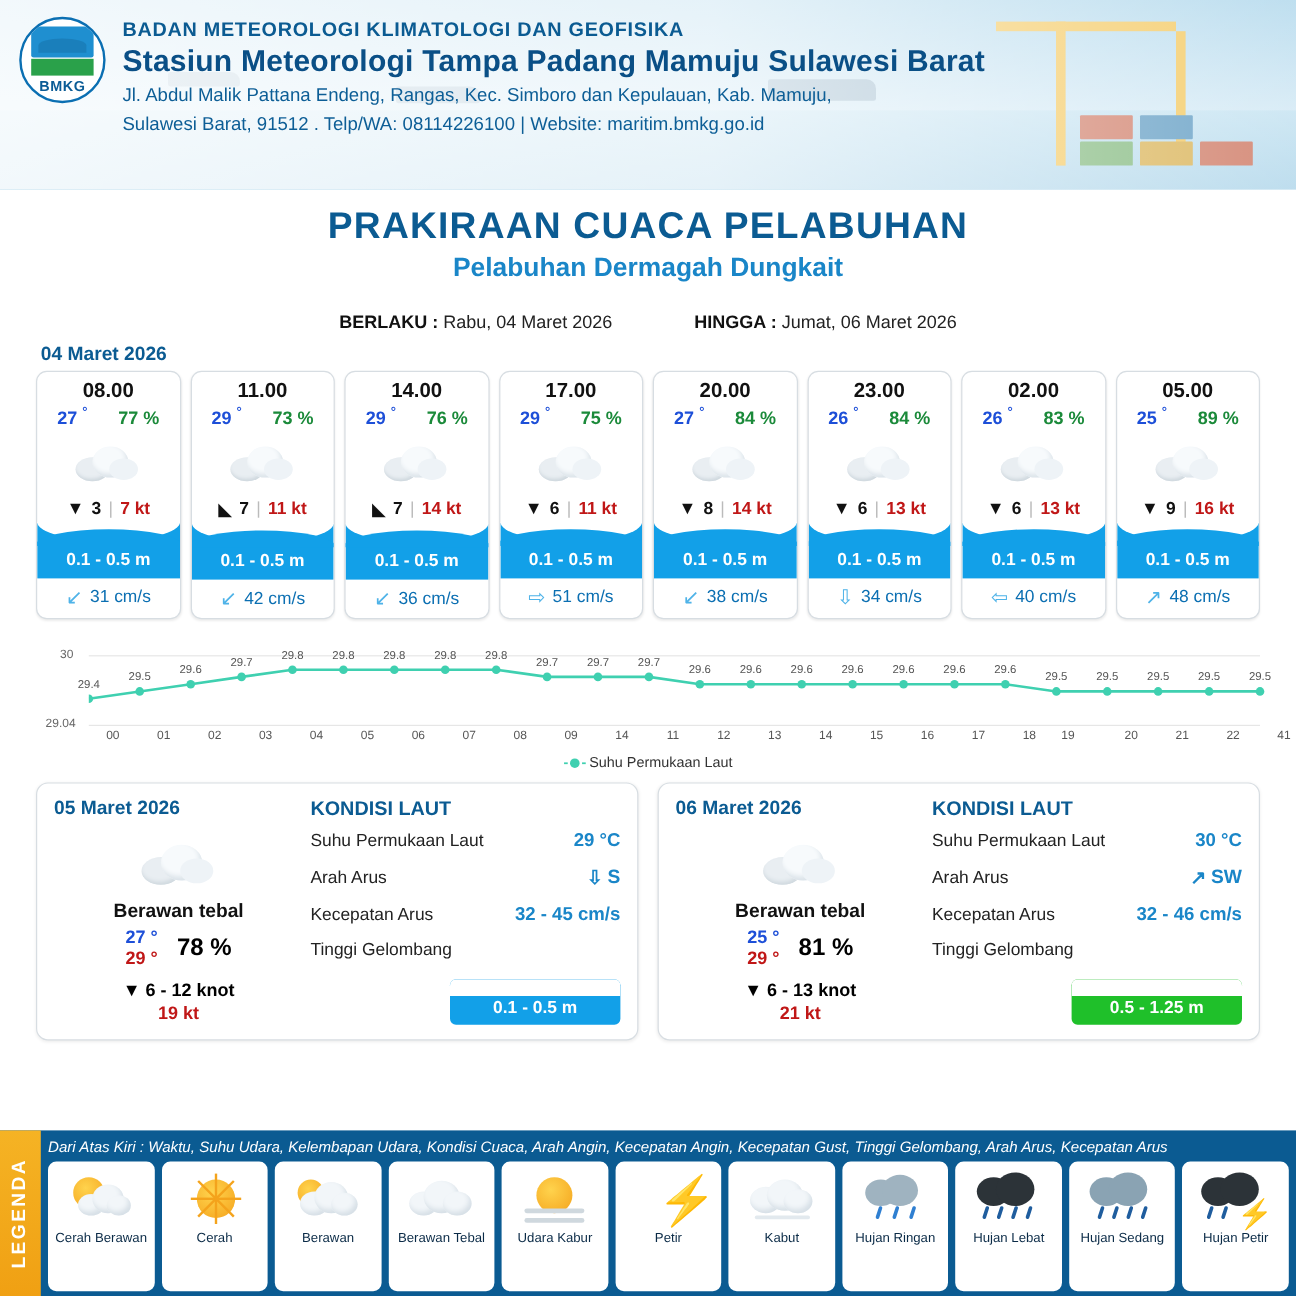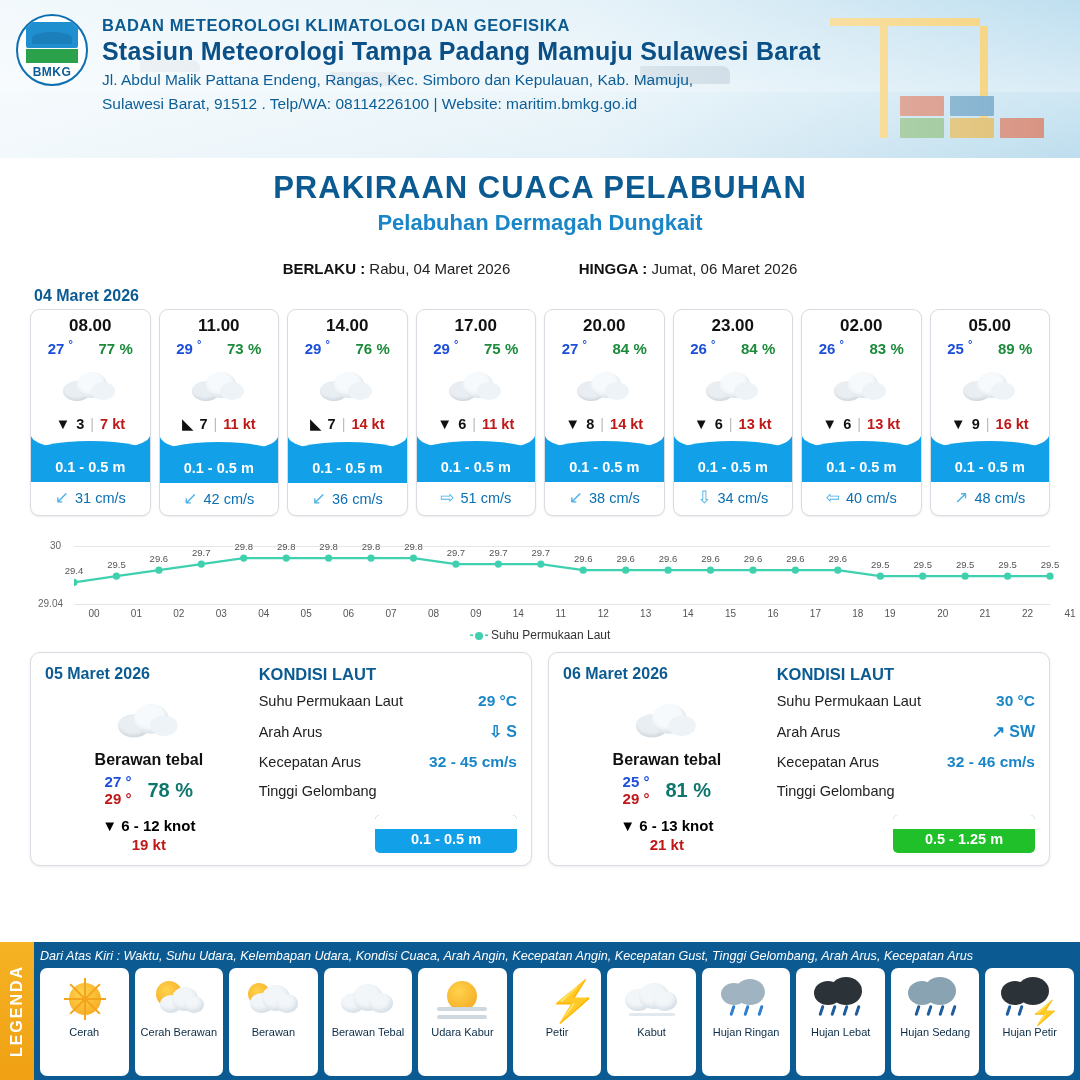--- a/index.html
+++ b/index.html
@@ -113,21 +113,21 @@
   .panel { flex:1; background:#fff; border:1px solid #d7dde2; border-radius:10px; box-shadow:0 1px 3px rgba(0,0,0,.08); padding:12px 14px; display:flex; }
   .p-left { width:44%; }
   .p-date { font-size:16px; font-weight:bold; color:#0b5b92; }
   .p-icon { height:58px; display:flex; align-items:center; justify-content:center; margin-top:8px;}
   .p-icon .cloud-ico{ transform:scale(1.15); }
   .p-cond { text-align:center; font-size:16px; font-weight:bold; color:#111; margin-top:2px; }
   .p-temps { text-align:center; display:flex; align-items:center; justify-content:center; gap:16px; margin-top:4px;}
   .p-temps .tcol { display:flex; flex-direction:column; font-size:15px; font-weight:bold;}
   .p-temps .tmin { color:#1d4fd8; }
   .p-temps .tmax { color:#c01717; }
-  .p-temps .hum { font-size:20px; font-weight:bold; color:#0f766e; }
+  .p-temps .hum { font-size:20px; font-weight:bold; color:#000000; }
   .p-wind { text-align:center; font-size:15px; font-weight:bold; margin-top:10px; }
   .p-wind .ar { font-size:15px; }
   .p-gust { text-align:center; font-size:15px; font-weight:bold; color:#c01717; margin-top:2px; }
   .p-right { width:56%; padding-left:6px; }
   .p-rtitle { font-size:16.5px; font-weight:bold; color:#0b5b92; margin-bottom:8px;}
   .p-row { display:flex; justify-content:space-between; align-items:center; font-size:14.5px; color:#222; margin-bottom:12px;}
   .p-row .val { color:#1a86c8; font-size:15.5px; font-weight:bold; }
   .p-row .valdir { color:#1a86c8; font-size:16px; font-weight:bold; display:flex; align-items:center; gap:4px;}
   .p-wavebox { position:relative; margin-top:-4px; height:46px; }
   .p-wavepill {
@@ -645,47 +645,47 @@
 
 <div class="legend">
   <div class="legend-side">
     <span>LEGENDA</span>
   </div>
   <div class="legend-note">Dari Atas Kiri : Waktu, Suhu Udara, Kelembapan Udara, Kondisi Cuaca, Arah Angin, Kecepatan Angin, Kecepatan Gust, Tinggi Gelombang, Arah Arus, Kecepatan Arus</div>
   <div class="legend-items" id="legend-items">
       <div class="li">
         <span class="li-ico">
           <span class="ico">
+            <span class="sun" style="left:8px;top:4px;width:26px;height:26px;"></span>
+            <span class="cl" style="left:12px;top:18px;width:22px;height:18px;"></span>
+            <span class="cl" style="left:24px;top:10px;width:26px;height:24px;"></span>
+            <span class="cl" style="left:36px;top:19px;width:20px;height:17px;"></span>
+          </span>
+        </span>
+        <span class="li-label">Cerah Berawan</span>
+      </div>
+      <div class="li">
+        <span class="li-ico">
+          <span class="ico">
             <span class="sun" style="left:16px;top:6px;width:32px;height:32px;"></span>
             <span style="position:absolute;left:31px;top:21px;width:2px;height:22px;background:#f4a31c;transform:rotate(0deg);transform-origin:1px 1px;"></span>
             <span style="position:absolute;left:31px;top:21px;width:2px;height:22px;background:#f4a31c;transform:rotate(45deg);transform-origin:1px 1px;"></span>
             <span style="position:absolute;left:31px;top:21px;width:2px;height:22px;background:#f4a31c;transform:rotate(90deg);transform-origin:1px 1px;"></span>
             <span style="position:absolute;left:31px;top:21px;width:2px;height:22px;background:#f4a31c;transform:rotate(135deg);transform-origin:1px 1px;"></span>
             <span style="position:absolute;left:31px;top:21px;width:2px;height:22px;background:#f4a31c;transform:rotate(180deg);transform-origin:1px 1px;"></span>
             <span style="position:absolute;left:31px;top:21px;width:2px;height:22px;background:#f4a31c;transform:rotate(225deg);transform-origin:1px 1px;"></span>
             <span style="position:absolute;left:31px;top:21px;width:2px;height:22px;background:#f4a31c;transform:rotate(270deg);transform-origin:1px 1px;"></span>
             <span style="position:absolute;left:31px;top:21px;width:2px;height:22px;background:#f4a31c;transform:rotate(315deg);transform-origin:1px 1px;"></span>
           </span>
         </span>
         <span class="li-label">Cerah</span>
       </div>
       <div class="li">
         <span class="li-ico">
           <span class="ico">
-            <span class="sun" style="left:8px;top:4px;width:26px;height:26px;"></span>
-            <span class="cl" style="left:12px;top:18px;width:22px;height:18px;"></span>
-            <span class="cl" style="left:24px;top:10px;width:26px;height:24px;"></span>
-            <span class="cl" style="left:36px;top:19px;width:20px;height:17px;"></span>
-          </span>
-        </span>
-        <span class="li-label">Cerah Berawan</span>
-      </div>
-      <div class="li">
-        <span class="li-ico">
-          <span class="ico">
             <span class="sun" style="left:6px;top:6px;width:22px;height:22px;"></span>
             <span class="cl" style="left:8px;top:16px;width:24px;height:20px;"></span>
             <span class="cl" style="left:20px;top:8px;width:28px;height:26px;"></span>
             <span class="cl" style="left:34px;top:17px;width:22px;height:19px;"></span>
           </span>
         </span>
         <span class="li-label">Berawan</span>
       </div>
       <div class="li">
         <span class="li-ico">

